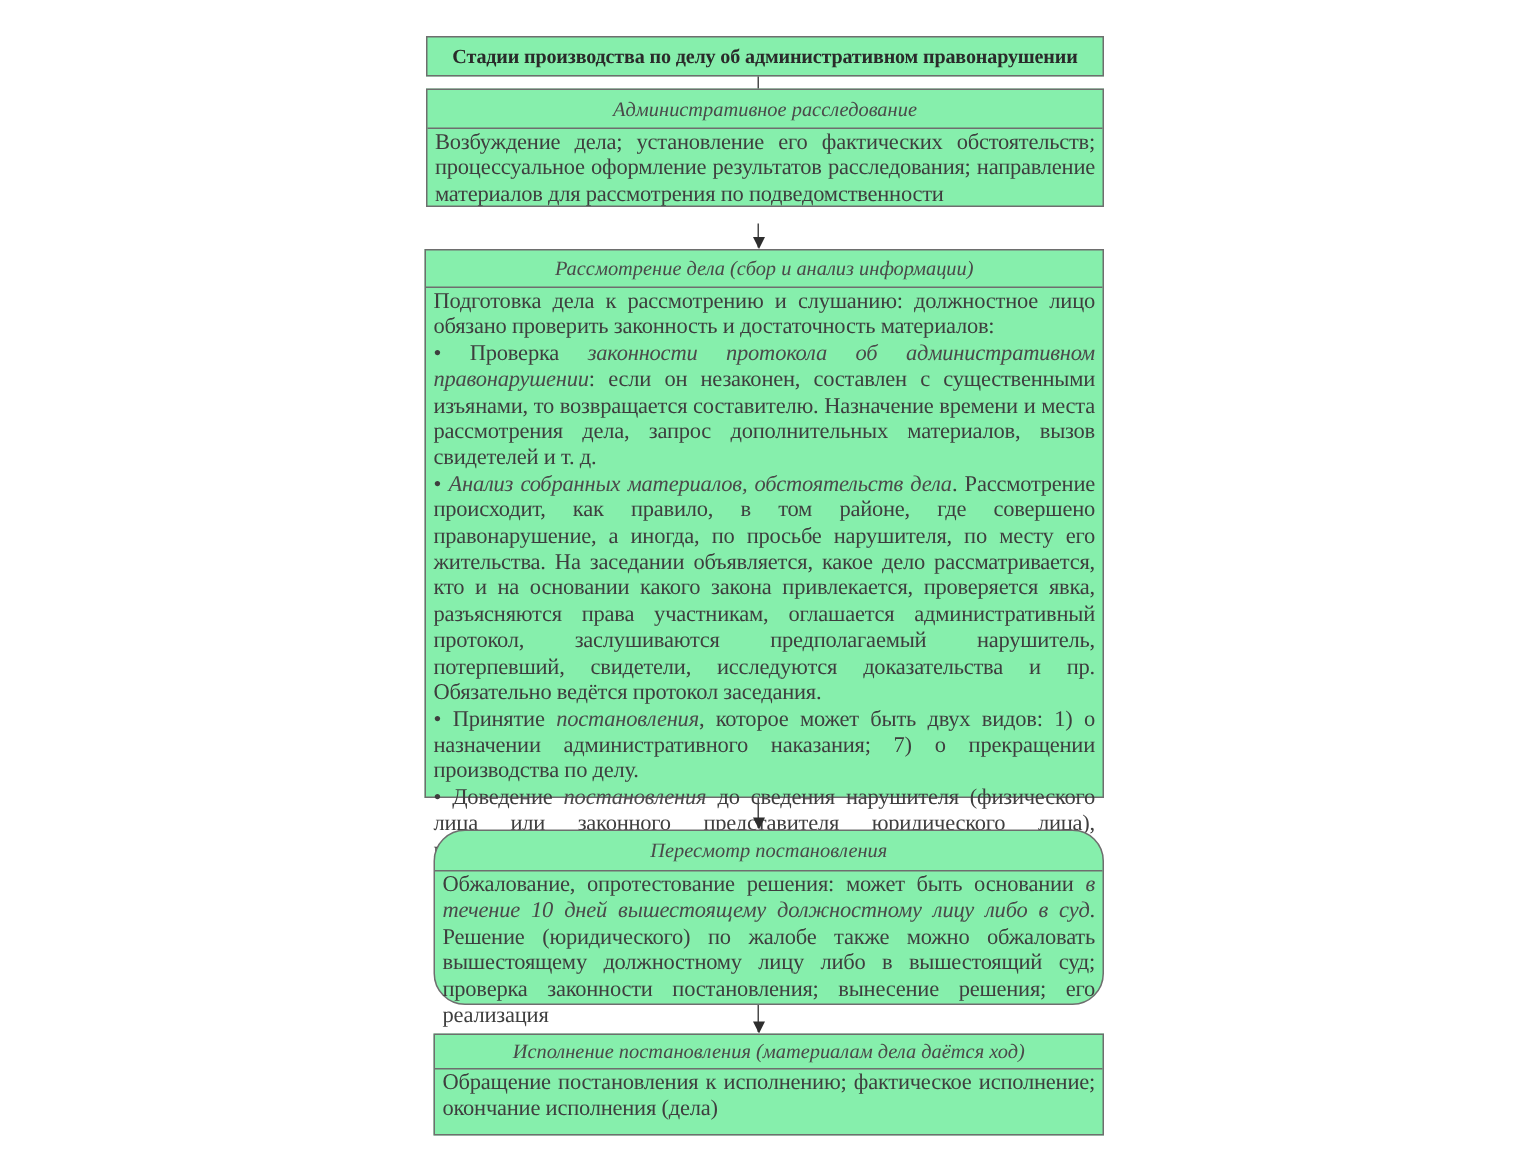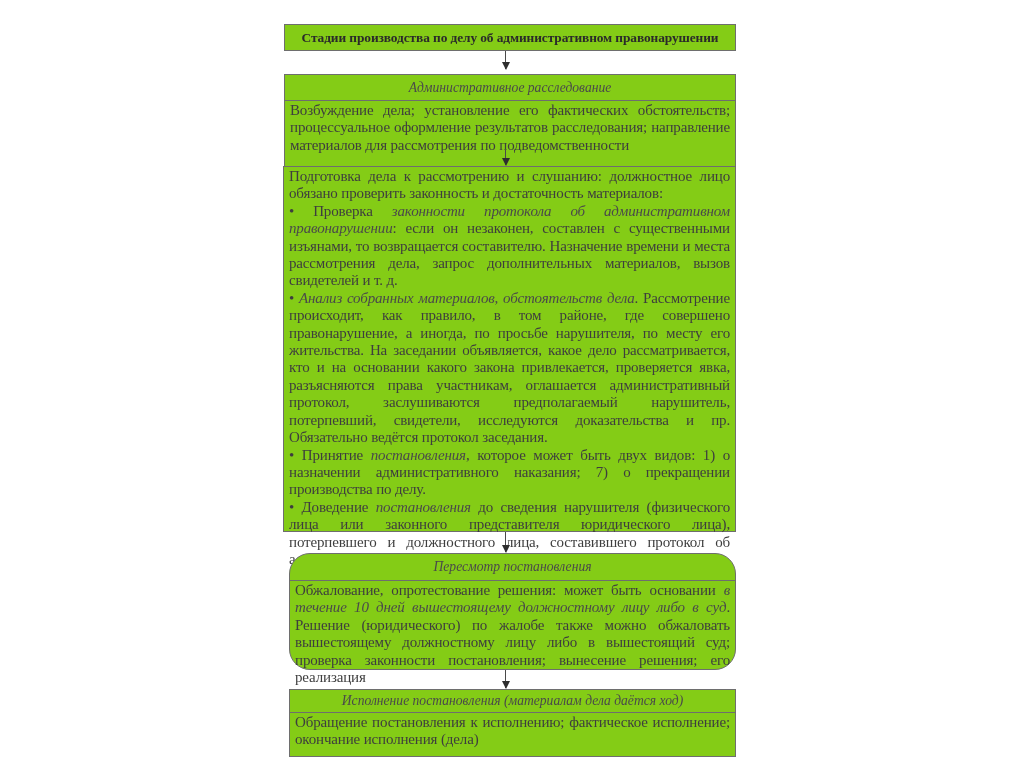--- a/index.html
+++ b/index.html
@@ -1,21 +1,21 @@
 <!DOCTYPE html>
 <html><head>
 <meta charset="utf-8">
 <style>
   html, body { margin: 0; padding: 0; }
   body {
     width: 1024px; height: 767px; background: #ffffff; position: relative; overflow: hidden;
     font-family: "Liberation Serif", "DejaVu Serif", serif; color: #3a3a3a;
   }
   .box {
-    position: absolute; border: 1.3px solid #6e6e6e; background: #84cc16; box-sizing: border-box;
+    position: absolute; border: 1.3px solid #6e6e6e; background: #86efac; box-sizing: border-box;
   }
   .title-box {
     left: 284px; top: 24px; width: 452px; height: 27px;
     display: flex; align-items: center; justify-content: center;
     font-weight: bold; font-size: 13.4px; color: #2a2a2a; letter-spacing: -0.1px;
   }
   .hdr {
     text-align: center; font-style: italic; font-size: 13.6px; color: #4a4a4a;
     border-bottom: 1.3px solid #6e6e6e; box-sizing: border-box;
     display: flex; align-items: center; justify-content: center;
@@ -36,29 +36,30 @@
   }
 </style>
 </head>
 <body>
 
 <div class="box title-box">
   <span>Стадии производства по делу об административном правонарушении</span>
 </div>
 <div class="arrow" style="top:51px;height:18px;"></div>
 
-<div class="box" style="left:284px;top:74px;width:452px;height:94px;">
+<div class="box" style="left:284px;top:59px;width:452px;height:79px;">
   <div class="hdr" style="height:26px;">Административное расследование</div>
   <div class="body">
     <p>Возбуждение дела; установление его фактических обстоятельств; процессуальное оформление результатов расследования; направление материалов для рассмотрения по подведомственности</p>
   </div>
 </div>
 <div class="arrow" style="top:149px;height:16px;"></div>
 
 <div class="box" style="left:283px;top:166px;width:453px;height:366px;">
+  <div class="hdr" style="height:25px;">Рассмотрение дела (сбор и анализ информации)</div>
   <div class="body">
     <p>Подготовка дела к рассмотрению и слушанию: должностное лицо обязано проверить законность и достаточность материалов:</p>
     <p>
       <span>•</span>
       <span>Проверка </span><i>законности протокола об административном правонарушении</i><span>: если он незаконен, составлен с существенными изъянами, то возвращается составителю. Назначение времени и места рассмотрения дела, запрос дополнительных материалов, вызов свидетелей и т. д.</span>
     </p>
     <p>
       <span>•</span>
       <i>Анализ собранных материалов, обстоятельств дела</i><span>. Рассмотрение происходит, как правило, в том районе, где совершено правонарушение, а иногда, по просьбе нарушителя, по месту его жительства. На заседании объявляется, какое дело рассматривается, кто и на основании какого закона привлекается, проверяется явка, разъясняются права участникам, оглашается административный протокол, заслушиваются предполагаемый нарушитель, потерпевший, свидетели, исследуются доказательства и пр. Обязательно ведётся протокол заседания.</span>
     </p>

